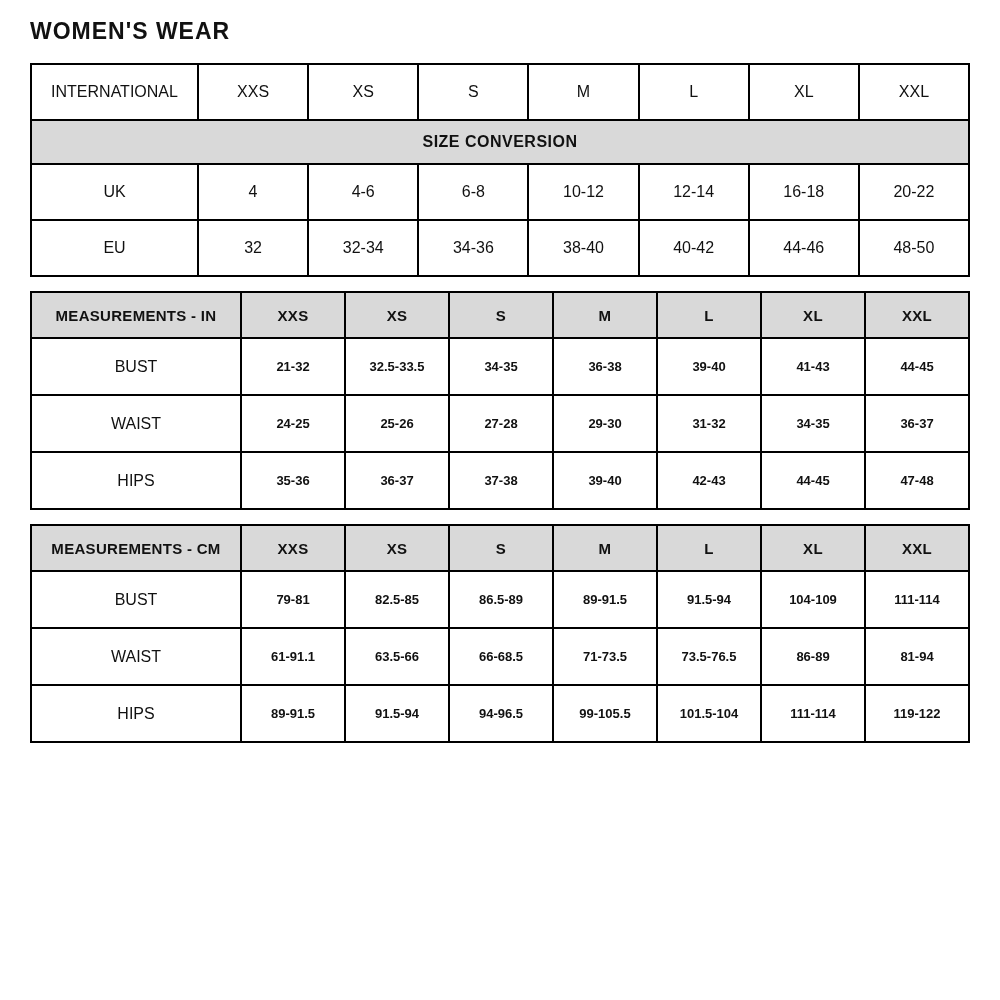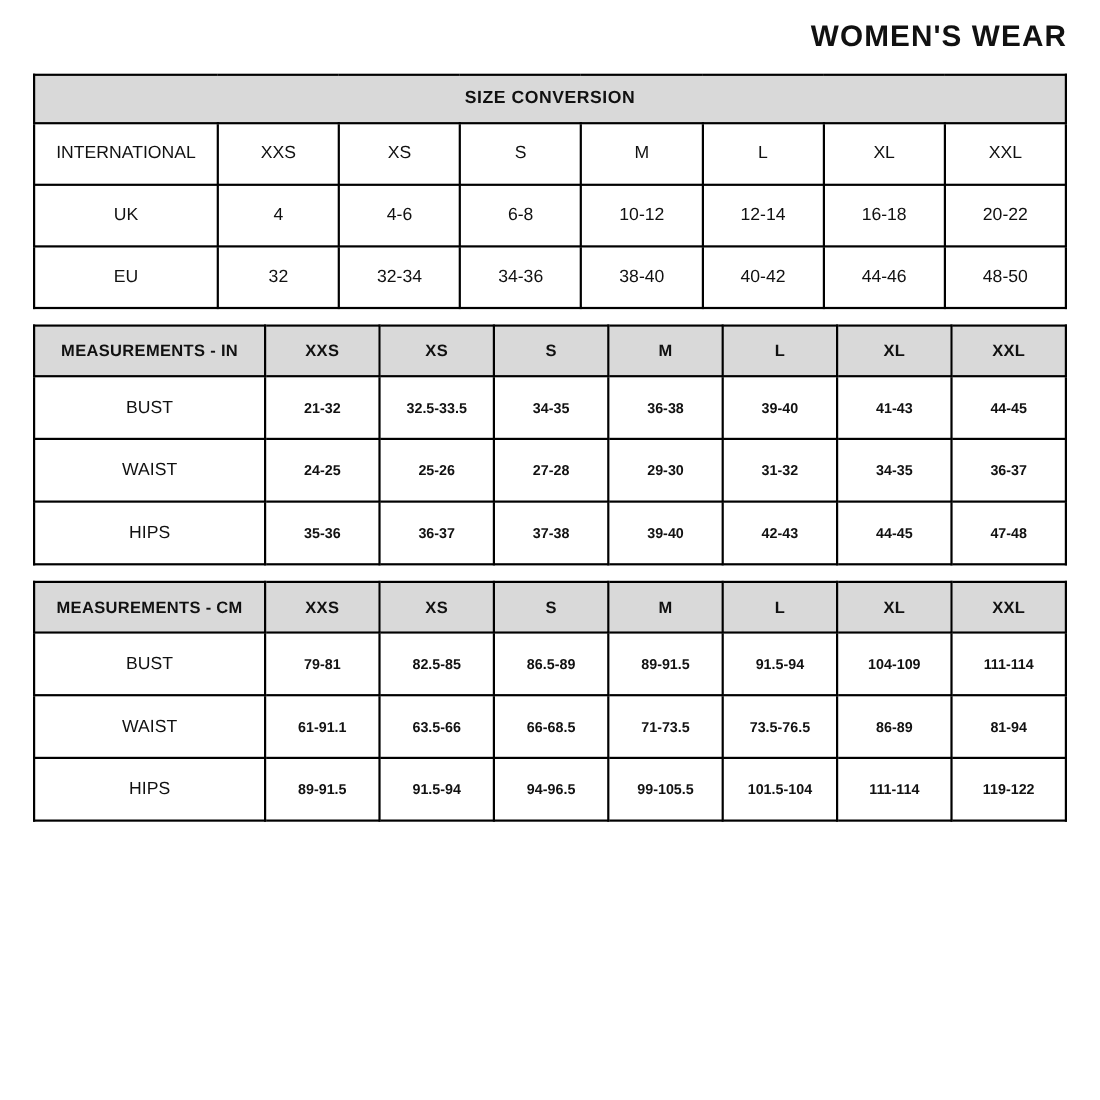--- a/index.html
+++ b/index.html
@@ -5,22 +5,22 @@
   * { box-sizing: border-box; }
   html, body { margin: 0; padding: 0; background: #ffffff; }
   body {
     width: 1000px; height: 1000px;
     font-family: "Liberation Sans", sans-serif;
     color: #111111;
   }
   .page { padding: 12px 30px 0 30px; }
   h1.title {
     margin: 6px 0 18px 0;
-    text-align: right;
-    font-size: 27px;
+    text-align: left;
+    font-size: 23px;
     font-weight: 700;
     letter-spacing: 1px;
   }
   table {
     width: 100%;
     border-collapse: collapse;
     table-layout: fixed;
   }
   table + table { margin-top: 14px; }
   td {
@@ -66,31 +66,31 @@
         <col>
         <col>
         <col>
         <col>
         <col>
         <col>
         <col>
       </colgroup>
     <tbody>
       <tr>
-        <td colspan="8" class="band">SIZE CONVERSION</td>
-      </tr>
-      <tr>
         <td>INTERNATIONAL</td>
         <td>XXS</td>
         <td>XS</td>
         <td>S</td>
         <td>M</td>
         <td>L</td>
         <td>XL</td>
         <td>XXL</td>
+      </tr>
+      <tr>
+        <td colspan="8" class="band">SIZE CONVERSION</td>
       </tr>
       <tr>
         <td>UK</td>
         <td>4</td>
         <td>4-6</td>
         <td>6-8</td>
         <td>10-12</td>
         <td>12-14</td>
         <td>16-18</td>
         <td>20-22</td>

